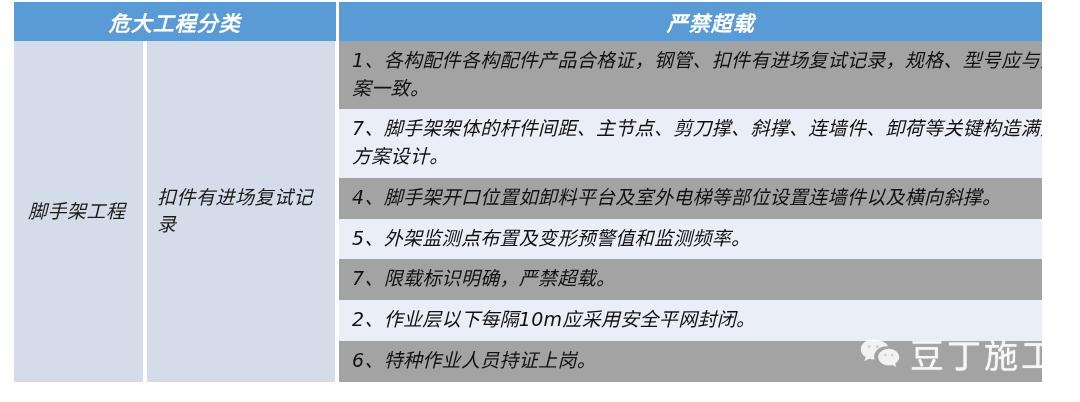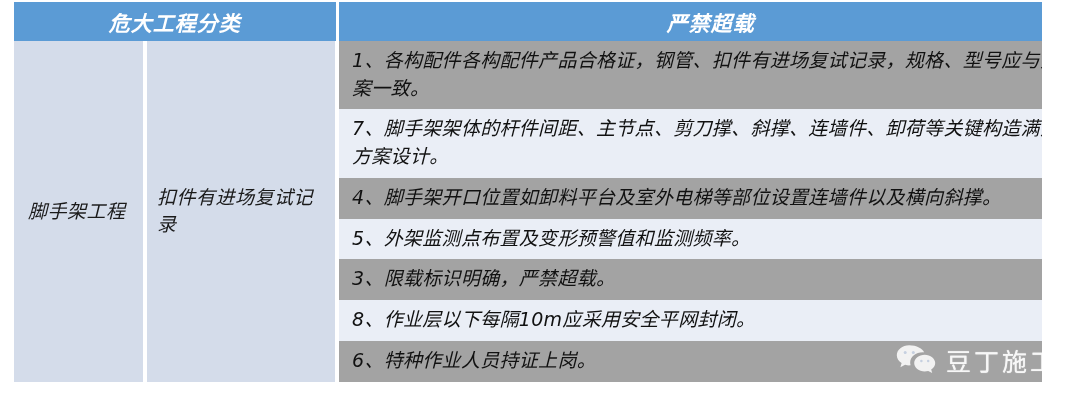--- a/index.html
+++ b/index.html
@@ -112,21 +112,21 @@
     pointer-events: none;
   }
   .wm-logo {
     width: 42px;
     height: 34px;
     position: relative;
     flex: 0 0 auto;
   }
   .wm-logo svg { display: block; }
   .wm-text {
-    font-size: 25px;
+    font-size: 34px;
     color: #ffffff;
     font-family: "DejaVu Sans", "Liberation Sans", sans-serif;
     letter-spacing: 3px;
     text-shadow: 0 0 1px rgba(255,255,255,0.85);
     white-space: nowrap;
   }
 </style>
 </head>
 <body>
 
@@ -169,27 +169,27 @@
         </tr>
 
         <tr class="alt">
           <td class="item">
             <span class="item-text">5、外架监测点布置及变形预警值和监测频率。</span>
           </td>
         </tr>
 
         <tr>
           <td class="item">
-            <span class="item-text">3、限载标识明确，严禁超载。</span>
+            <span class="item-text">7、限载标识明确，严禁超载。</span>
           </td>
         </tr>
 
         <tr class="alt">
           <td class="item">
-            <span class="item-text">8、作业层以下每隔10m应采用安全平网封闭。</span>
+            <span class="item-text">2、作业层以下每隔10m应采用安全平网封闭。</span>
           </td>
         </tr>
 
         <tr>
           <td class="item">
             <span class="item-text">6、特种作业人员持证上岗。</span>
           </td>
         </tr>
       </tbody>
     </table>

